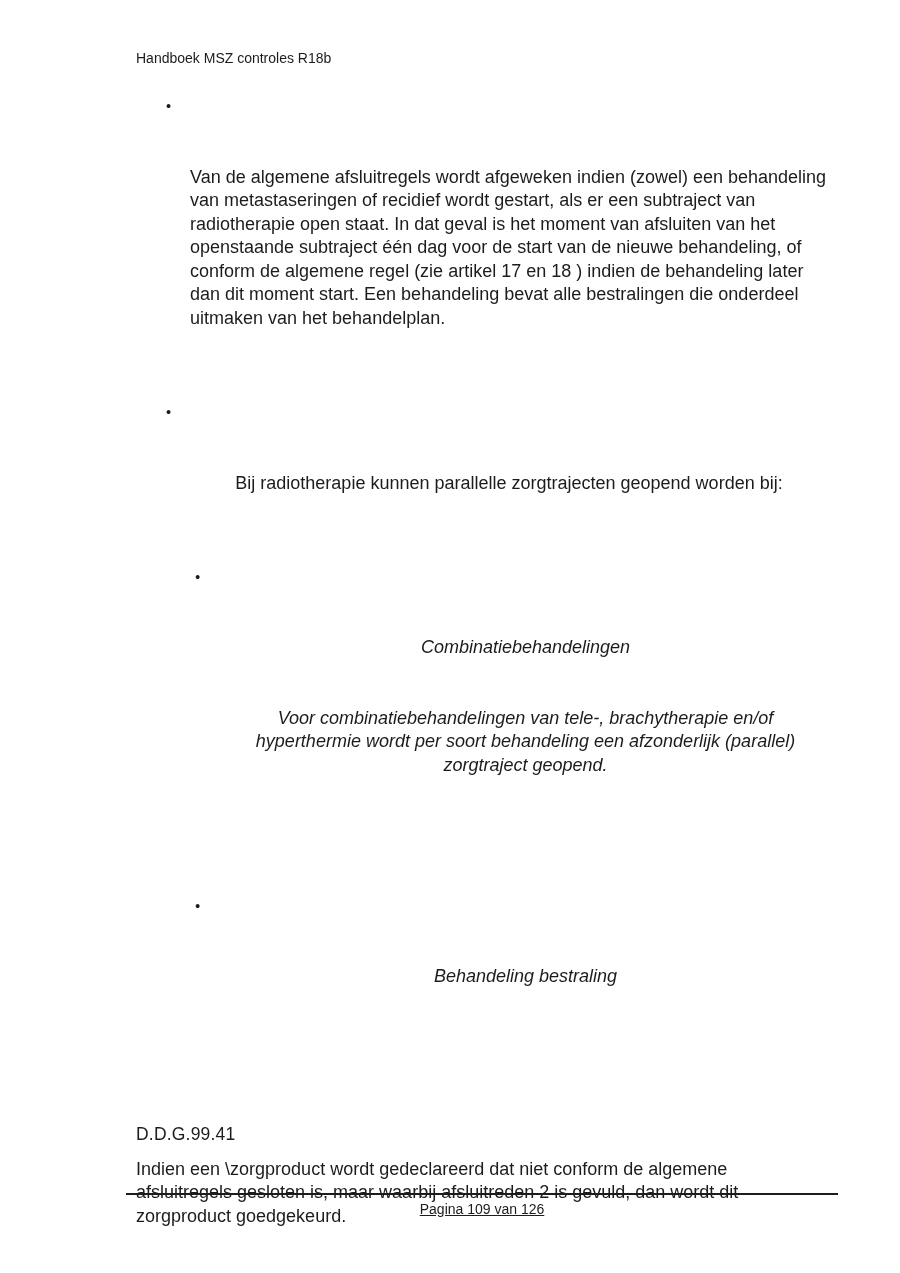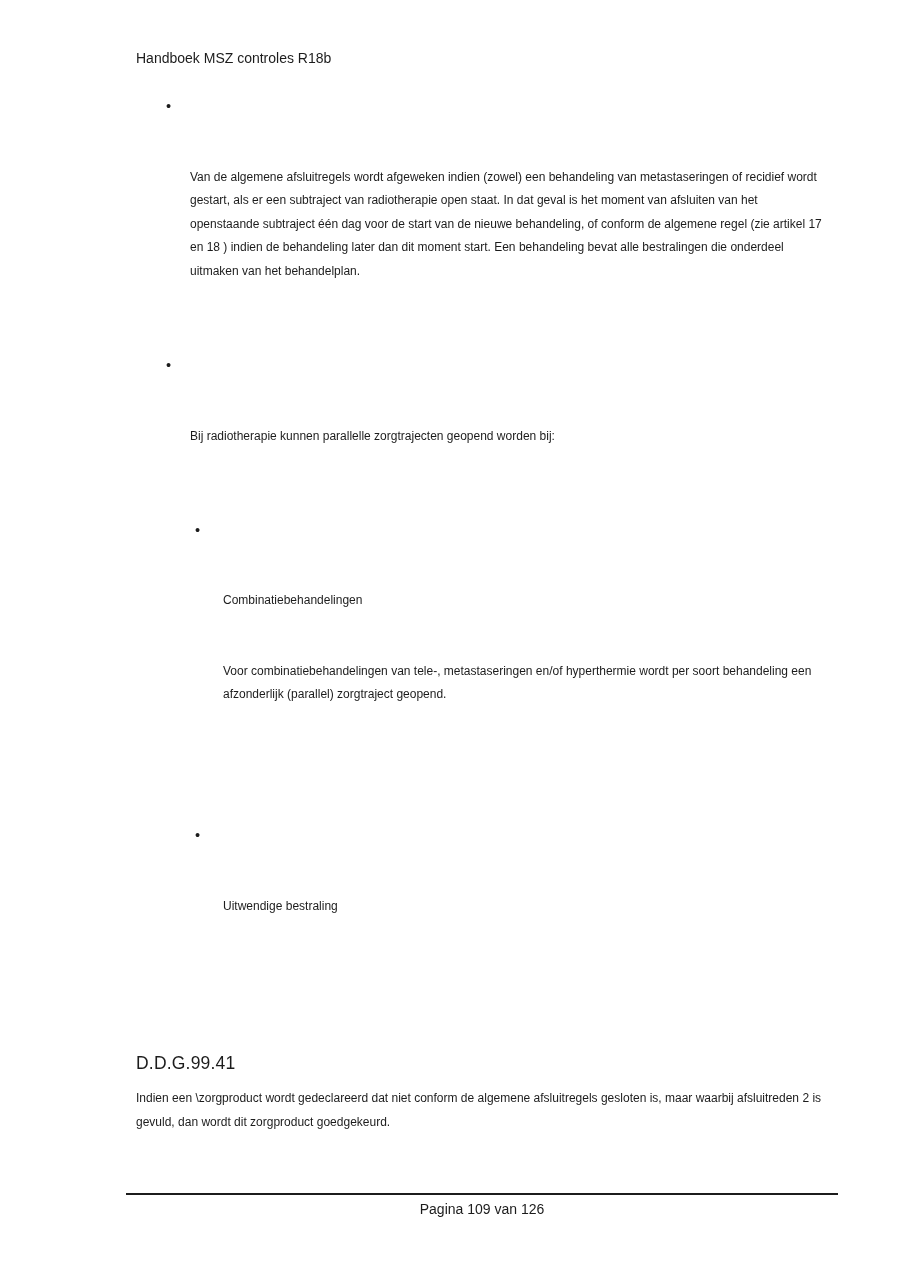--- a/index.html
+++ b/index.html
@@ -19,60 +19,61 @@
     position: relative;
     margin-left: 28px;
   }
   .doc-header {
     font-size: 14px;
     line-height: 18px;
     margin-bottom: 28px;
     white-space: pre-wrap;
   }
   .body-text {
-    font-size: 12px;
+    font-size: 18px;
     line-height: 23.5px;
     white-space: pre-wrap;
   }
   
   .li { position: relative; }
   .li > .marker {
     position: absolute;
     top: 0;
     font-size: 14.6px;
     line-height: 23.5px;
   }
   .li > .marker::before { content: "\2022"; }
   .l1 { padding-left: 54px; }
   .l1 > .marker { left: 30px; }
-  .l2 { padding-left: 33px; }          
+  .l2 { padding-left: 33px; font-style: italic; }          
   .l2 > .marker { left: 5px; }
   .section-heading {
     font-size: 17.5px;
     line-height: 25px;
     font-weight: normal;
     letter-spacing: 0.2px;
   }
-  .gap-item2 { margin-top: 24px; }
+  .gap-item2 { margin-top: 24px; text-align: center; }
   .h1-gap { margin-top: 39px; margin-bottom: 11px; }
   .footer-rule {
     position: absolute;
     left: 98px;
     top: 1193px;
     width: 712px;
     border-top: 2px solid #1c1c1c;
   }
   .footer-label {
     position: absolute;
     left: 98px;
     top: 1200px;
     width: 712px;
     text-align: center;
     font-size: 14px;
     line-height: 18px;
+    text-decoration: underline;
   }
 </style>
 </head>
 <body>
 
 <div class="page">
 
   <div class="doc-header">Handboek MSZ controles R18b</div>
 
   <div class="li l1 body-text">
@@ -80,26 +81,26 @@
     <p>Van de algemene afsluitregels wordt afgeweken indien (zowel) een behandeling van metastaseringen of recidief wordt gestart, als er een subtraject van radiotherapie open staat. In dat geval is het moment van afsluiten van het openstaande subtraject één dag voor de start van de nieuwe behandeling, of conform de algemene regel (zie artikel 17 en 18 ) indien de behandeling later dan dit moment start. Een behandeling bevat alle bestralingen die onderdeel uitmaken van het behandelplan.</p>
   </div>
 
   <div class="li l1 body-text gap-item2">
     <span class="marker"></span>
     <p>Bij radiotherapie kunnen parallelle zorgtrajecten geopend worden bij:</p>
 
     <div class="li l2">
       <span class="marker"></span>
       <p>Combinatiebehandelingen</p>
-      <p>Voor combinatiebehandelingen van tele-, metastaseringen en/of hyperthermie wordt per soort behandeling een afzonderlijk (parallel) zorgtraject geopend.</p>
+      <p>Voor combinatiebehandelingen van tele-, brachytherapie en/of hyperthermie wordt per soort behandeling een afzonderlijk (parallel) zorgtraject geopend.</p>
     </div>
 
     <div class="li l2">
       <span class="marker"></span>
-      <p>Uitwendige bestraling</p>
+      <p>Behandeling bestraling</p>
     </div>
   </div>
 
   <h2 class="section-heading h1-gap">D.D.G.99.41</h2>
   <p class="body-text">Indien een \zorgproduct wordt gedeclareerd dat niet conform de algemene afsluitregels gesloten is, maar waarbij afsluitreden 2 is gevuld, dan wordt dit zorgproduct goedgekeurd.</p>
 
   <div class="footer-rule"></div>
   <div class="footer-label">Pagina 109 van 126</div>
 
 </div>

